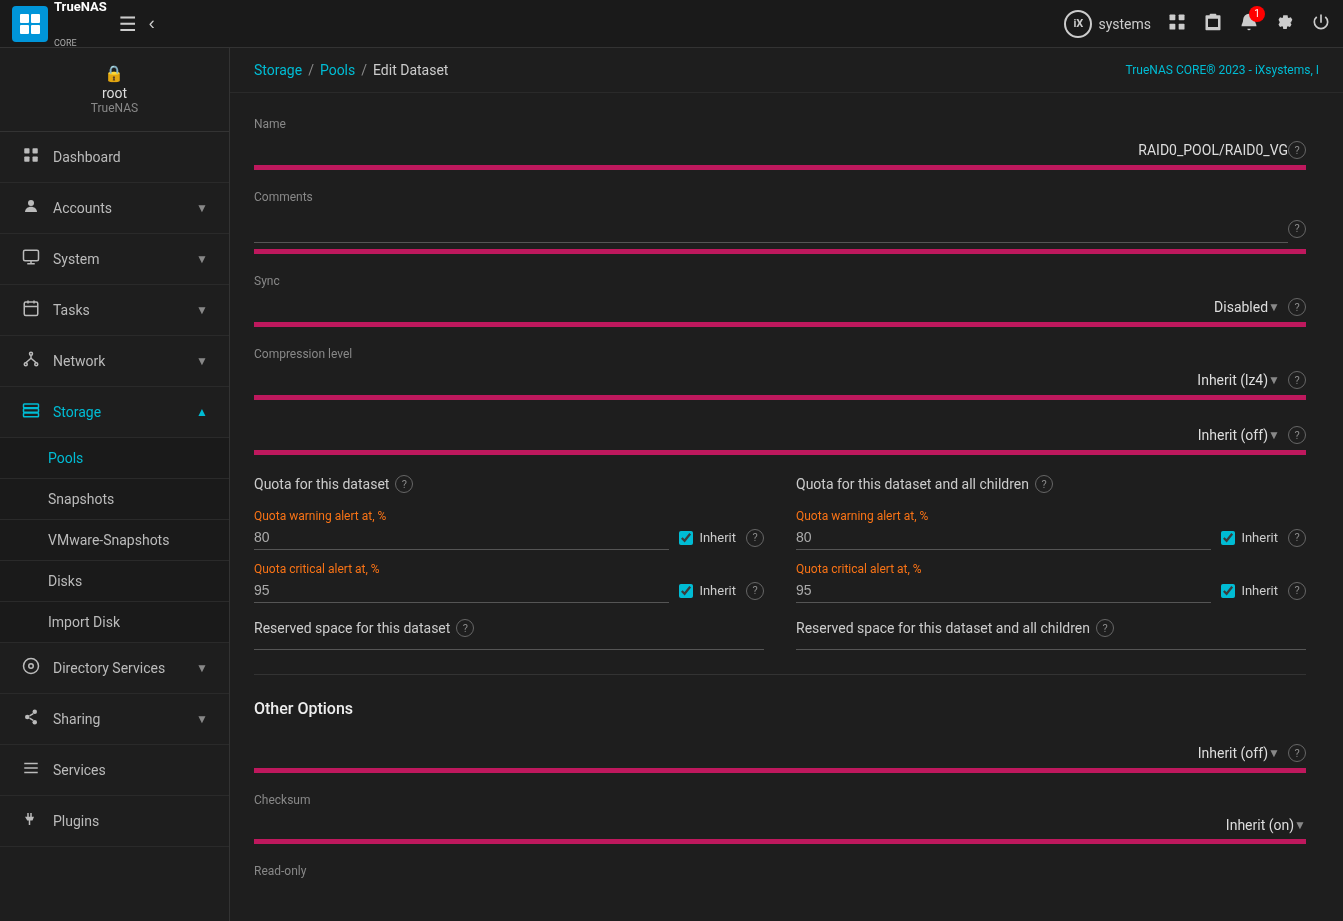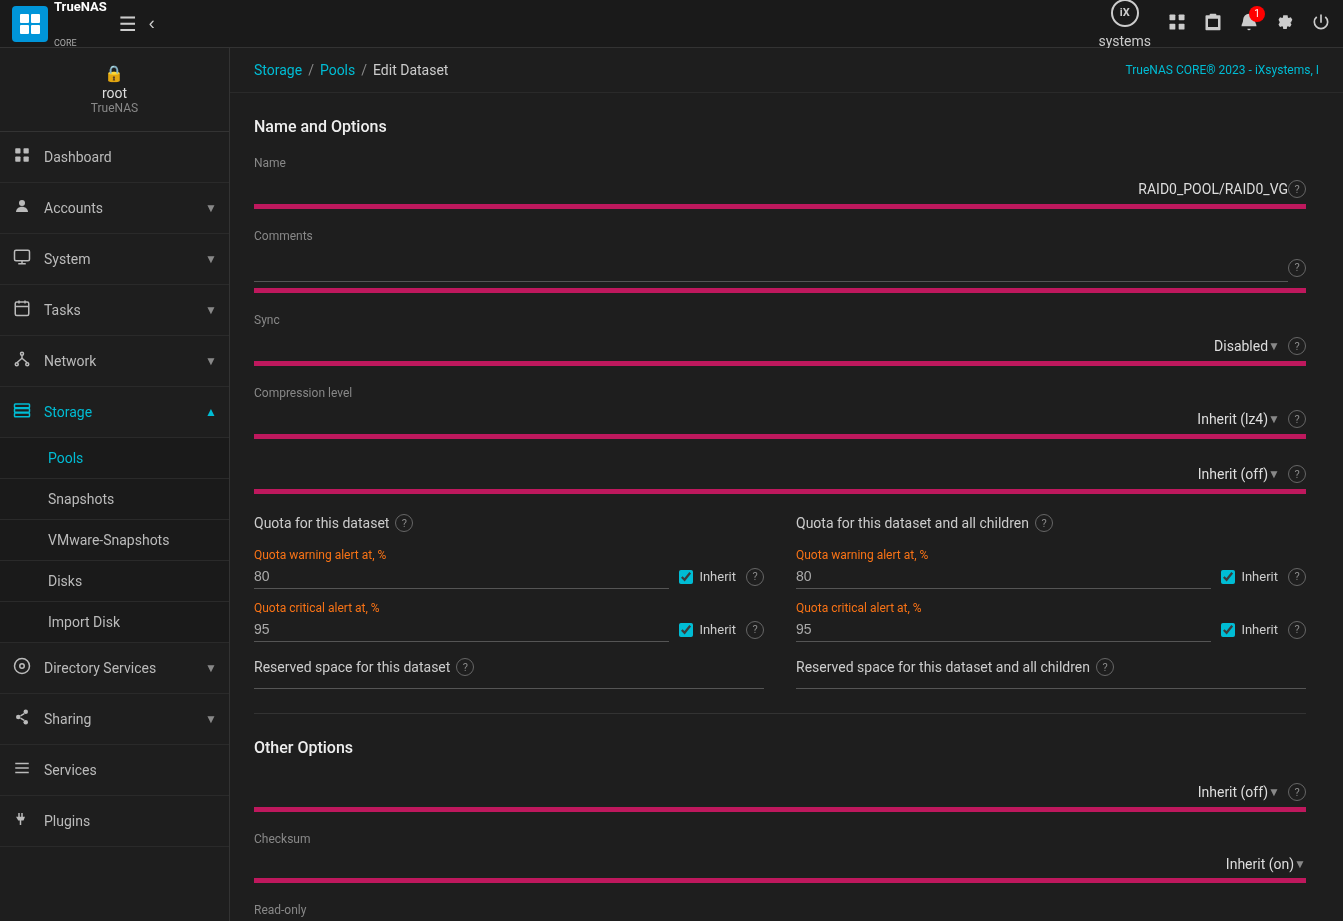--- a/index.html
+++ b/index.html
@@ -14,21 +14,21 @@
       padding: 0 12px;
       border-bottom: 1px solid #333;
       flex-shrink: 0;
     }
     .topbar-left { display: flex; align-items: center; gap: 12px; }
     .logo-area { display: flex; align-items: center; gap: 6px; }
     .logo-box { width: 36px; height: 36px; background: #0095d9; display: flex; align-items: center; justify-content: center; border-radius: 4px; }
     .hamburger { color: #ccc; font-size: 20px; cursor: pointer; background: none; border: none; }
     .back-btn { color: #ccc; font-size: 18px; cursor: pointer; background: none; border: none; }
     .topbar-right { margin-left: auto; display: flex; align-items: center; gap: 16px; }
-    .ixsystems-logo { display: flex; align-items: center; gap: 6px; flex-direction: column; }
+    .ixsystems-logo { display: flex; align-items: center; gap: 6px; }
     .ix-circle { width: 28px; height: 28px; border: 2px solid #ccc; border-radius: 50%; display: flex; align-items: center; justify-content: center; font-size: 11px; color: #ccc; font-weight: bold; }
     .ix-text { color: #ccc; font-size: 14px; }
     .topbar-icon { color: #ccc; font-size: 18px; cursor: pointer; position: relative; }
     .badge { position: absolute; top: -6px; right: -6px; background: red; color: white; border-radius: 50%; width: 16px; height: 16px; font-size: 10px; display: flex; align-items: center; justify-content: center; }
 
     
     .main-layout { display: flex; flex: 1; overflow: hidden; }
 
     
     .sidebar {
@@ -44,21 +44,21 @@
       flex-direction: column;
       align-items: center;
       border-bottom: 1px solid #333;
     }
     .user-icon { font-size: 16px; color: #aaa; }
     .user-name { font-size: 14px; color: #ddd; margin-top: 2px; }
     .user-host { font-size: 12px; color: #888; }
     .nav-item {
       display: flex;
       align-items: center;
-      padding: 14px 12px;
+      padding: 14px 21px;
       cursor: pointer;
       color: #bbb;
       border-bottom: 1px solid #2a2a2a;
       gap: 12px;
       position: relative;
     }
     .nav-item.active { color: #00bcd4; }
     .nav-item-label { flex: 1; font-size: 14px; }
     .nav-arrow { font-size: 12px; color: #888; }
     .nav-icon { width: 20px; text-align: center; font-size: 16px; }
@@ -341,21 +341,20 @@
       <a>Pools</a>
       <span class="breadcrumb-sep">/</span>
       <span class="breadcrumb-current">Edit Dataset</span>
       <div class="breadcrumb-version">
         <span>TrueNAS CORE® 2023 - </span><span>iXsystems, I</span>
       </div>
     </div>
 
     <div class="form-container">
 
-      <div class="section-title">Name and Options</div>
 
       <div class="form-field">
         <div class="field-label">Name</div>
         <div class="field-value">
           <span>RAID0_POOL/RAID0_VG</span>
           <span class="help-icon">?</span>
         </div>
       </div>
 
       <div class="form-field">

